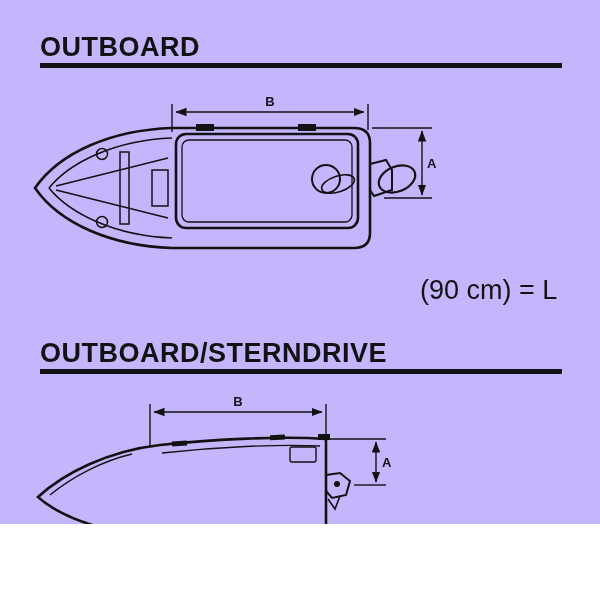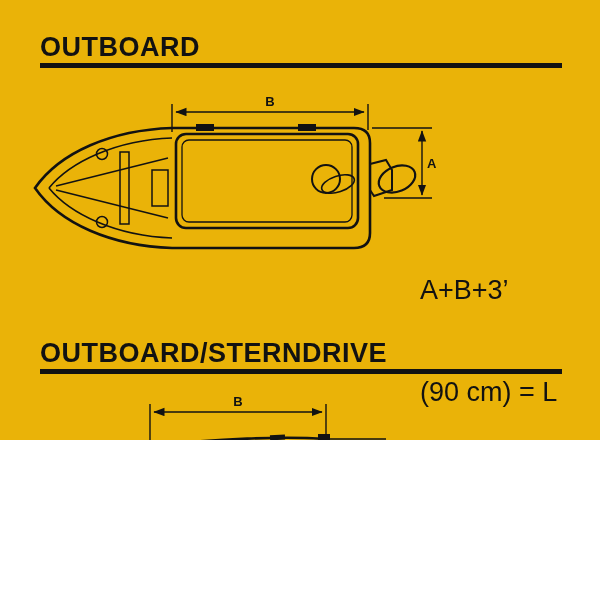--- a/index.html
+++ b/index.html
@@ -1,16 +1,16 @@
 <!DOCTYPE html>
 <html><head>
 <meta charset="utf-8">
 <style>
   html,body{margin:0;padding:0;background:#ffffff;}
-  .sheet{position:relative;width:600px;height:440px;background:#eab308;overflow:hidden;
+  .sheet{position:relative;width:600px;height:524px;background:#c4b5fd;overflow:hidden;
          font-family:"Liberation Sans",sans-serif;color:#121212;}
   .heading{position:absolute;left:40px;font-size:27px;font-weight:bold;
            letter-spacing:0.5px;color:#121212;white-space:nowrap;}
   .rule{position:absolute;left:40px;width:522px;height:5px;background:#121212;}
   .diagram{position:absolute;left:20px;}
   .formula{position:absolute;font-size:27px;font-weight:normal;color:#121212;
            line-height:34px;white-space:pre;}
   svg{display:block;}
   .stroke{stroke:#121212;fill:none;}
   .dimline{stroke:#121212;stroke-width:1.4;fill:none;}
@@ -60,21 +60,20 @@
 
     <g>
       <path class="dimline" d="M352,50 L412,50"></path>
       <path class="dimline" d="M364,120 L412,120"></path>
       <line class="dimline" x1="402" y1="53" x2="402" y2="117" marker-start="url(#ar1)" marker-end="url(#ar1)"></line>
       <text class="dim" x="407" y="90" text-anchor="start">A</text>
     </g>
   </svg>
 
   <div class="formula" style="left:420px;top:205px;">
-    <div>A+B+3’</div>
     <div>(90 cm) = L</div>
   </div>
 
   <div class="heading" style="top:338px;">OUTBOARD/STERNDRIVE</div>
   <div class="rule" style="top:369px;"></div>
 
   <svg class="diagram" style="top:385px;" width="560" height="185" viewBox="0 0 560 185">
     <defs>
       <marker id="ar2" markerWidth="9" markerHeight="7" refX="7.5" refY="3" orient="auto-start-reverse">
         <path d="M0,0 L8,3 L0,6 Z" fill="#121212"></path>

